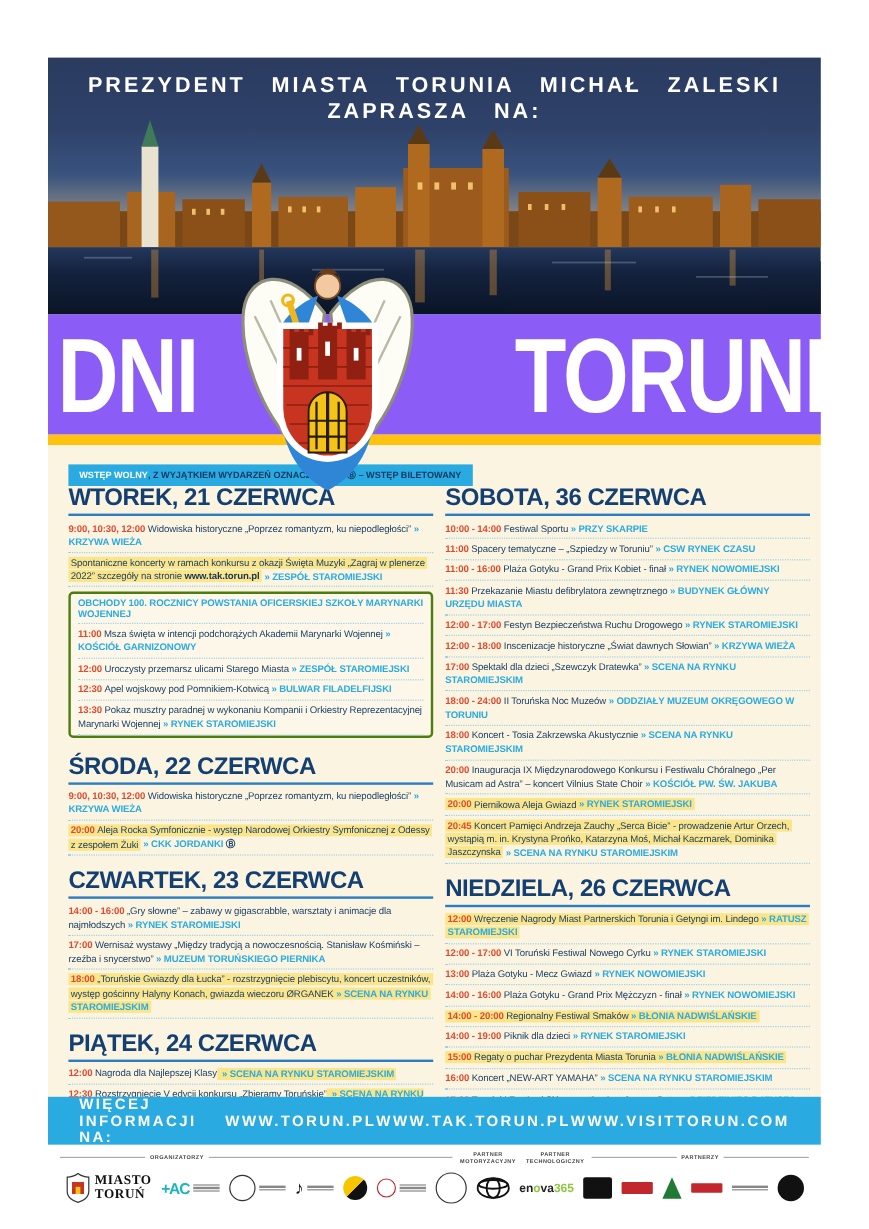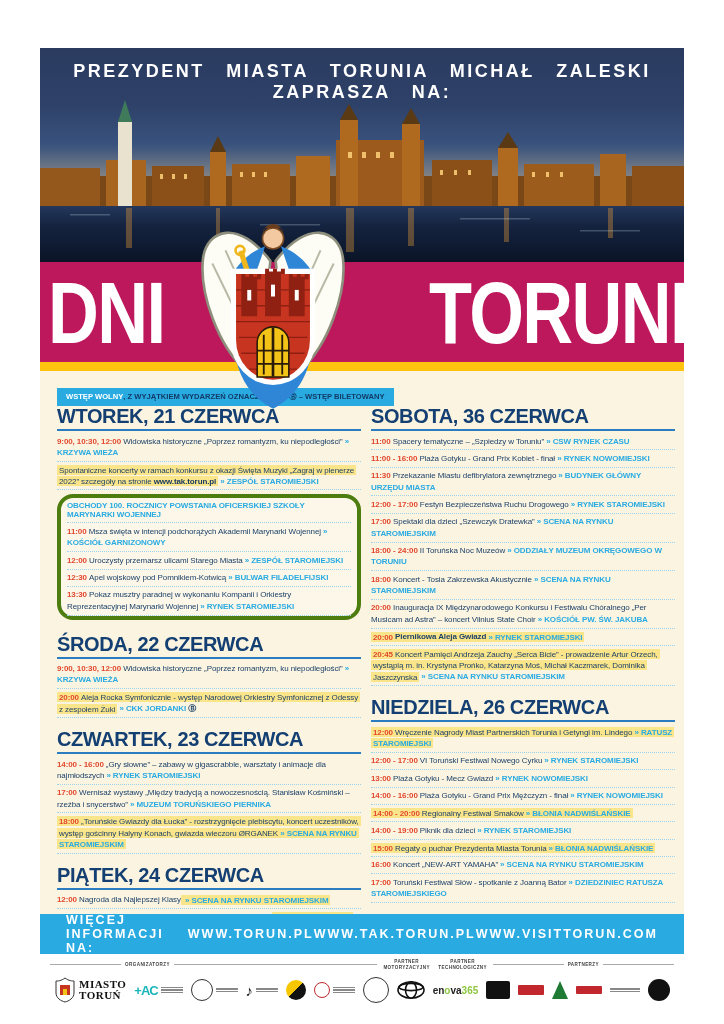--- a/index.html
+++ b/index.html
@@ -7,48 +7,48 @@
   .poster{position:absolute;left:40px;top:48px;width:644px;}
 
   
   .photo{position:relative;height:214px;overflow:hidden;
     background:linear-gradient(180deg,#2b3b60 0%,#2e4168 26%,#3a5581 48%,#5d7da6 66%,#93a3b4 74%,#c3a87c 79%,#16243e 79.5%,#0b1628 100%);}
   .topbar{position:absolute;top:0;left:0;right:0;padding:13px 0 0 0;text-align:center;
     color:#fff;font-weight:bold;font-size:18px;letter-spacing:2.5px;word-spacing:14px;z-index:3;}
   .photo svg{position:absolute;left:0;bottom:0;}
 
   
-  .band{position:relative;height:100px;background:#be185d;display:flex;align-items:center;justify-content:space-between;z-index:4;}
+  .band{position:relative;height:100px;background:#8b5cf6;display:flex;align-items:center;justify-content:space-between;z-index:4;}
   .big{color:#fff;font-weight:800;font-size:88px;line-height:95px;letter-spacing:-2px;transform:scaleX(.8);white-space:nowrap;}
   .big.l{transform-origin:left center;margin-left:8px;}
   .big.r{transform-origin:right center;margin-right:8px;}
   .crestbox{position:relative;width:158px;height:100px;flex:0 0 158px;}
   .crestbox svg{position:absolute;top:-46px;left:50%;transform:translateX(-50%);height:198px;z-index:6;}
   .goldline{height:9px;background:#ffc20e;}
 
   
   .sched{background:#fbf4e1;height:543px;padding:14px 9px 0 17px;box-sizing:border-box;overflow:hidden;}
   .cols{display:flex;gap:10px;}
   .col{flex:1 1 0;min-width:0;}
   .admission{display:inline-block;background:#29abe2;padding:4px 9px;font-size:7.6px;font-weight:bold;margin:2px 0 0 0;}
   .admission b{color:#fff;}
   .admission span{color:#123a66;}
   .dayh{margin:11px 0 2px 0;padding:0 0 2px 0;font-size:20px;font-weight:800;color:#133f72;
     letter-spacing:-.4px;border-bottom:2px solid #2b7cc0;line-height:1.05;}
   .col > .day:first-child .dayh{margin-top:0;}
   .ev{font-size:8px;line-height:1.42;color:#1c4169;padding:2.5px 0;border-bottom:1px dotted #9ed2ec;letter-spacing:-.1px;}
   .tm{color:#e2482e;font-weight:bold;}
   .tx{color:#1c4169;}
-  .tx.bd{font-weight:bold;margin-top:36px;}
+  .tx.bd{font-weight:normal;margin-top:36px;}
   .lk{font-weight:bold;color:#12355e;}
   .vn{color:#2aabe2;font-weight:bold;}
   .tk{color:#1c4169;font-weight:bold;}
   .hl{background:#fbe58a;box-decoration-break:clone;-webkit-box-decoration-break:clone;padding:.5px 2px;}
   .hlv{background:#fbe58a;padding:.5px 2px;}
-  .grp{border:4px solid #4d7c0f;border-radius:16px;padding:0 6px;margin:4px 0 14px 0;background:rgba(255,255,255,.25);}
+  .grp{border:2px solid #4d7c0f;border-radius:4px;padding:0 6px;margin:4px 0 14px 0;background:rgba(255,255,255,.25);}
   .grph{font-size:8px;font-weight:bold;color:#2aabe2;padding:3px 0;border-bottom:1px dotted #9ed2ec;letter-spacing:-.1px;}
 
   
   .infobar{height:40px;background:#29abe2;display:flex;align-items:center;justify-content:space-between;
     padding:0 26px;color:#fff;font-weight:bold;font-size:12.5px;letter-spacing:2px;}
 
   
   .footer{background:#fff;padding-top:5px;}
   .flabels{display:flex;align-items:center;gap:4px;padding:0 10px;}
   .fl{font-size:4.6px;font-weight:bold;color:#444;letter-spacing:.4px;text-align:center;line-height:1.2;}
@@ -234,24 +234,26 @@
           </section>
           <section class="day">
             <h2 class="dayh">PIĄTEK, 24 CZERWCA</h2>
             <div class="ev"><span><span class="tm">12:00 </span><span class="tx">Nagroda dla Najlepszej Klasy</span></span><span class="vn hlv"> » SCENA NA RYNKU STAROMIEJSKIM</span></div>
             <div class="ev"><span><span class="tm">12:30 </span><span class="tx">Rozstrzygnięcie V edycji konkursu „Zbieramy Toruńskie”</span></span><span class="vn hlv"> » SCENA NA RYNKU STAROMIEJSKIM</span></div>
           </section>
         </div>
       <div class="col" id="col-right">
           <section class="day">
             <h2 class="dayh">SOBOTA, 36 CZERWCA</h2>
+            <div class="ev"><span><span class="tm">10:00 - 14:00 </span><span class="tx">Festiwal Sportu</span></span><span class="vn"> » PRZY SKARPIE</span></div>
             <div class="ev"><span><span class="tm">11:00 </span><span class="tx">Spacery tematyczne – „Szpiedzy w Toruniu”</span></span><span class="vn"> » CSW RYNEK CZASU</span></div>
             <div class="ev"><span><span class="tm">11:00 - 16:00 </span><span class="tx">Plaża Gotyku - Grand Prix Kobiet - finał</span></span><span class="vn"> » RYNEK NOWOMIEJSKI</span></div>
             <div class="ev"><span><span class="tm">11:30 </span><span class="tx">Przekazanie Miastu defibrylatora zewnętrznego</span></span><span class="vn"> » BUDYNEK GŁÓWNY URZĘDU MIASTA</span></div>
             <div class="ev"><span><span class="tm">12:00 - 17:00 </span><span class="tx">Festyn Bezpieczeństwa Ruchu Drogowego</span></span><span class="vn"> » RYNEK STAROMIEJSKI</span></div>
+            <div class="ev"><span><span class="tm">12:00 - 18:00 </span><span class="tx">Inscenizacje historyczne „Świat dawnych Słowian”</span></span><span class="vn"> » KRZYWA WIEŻA</span></div>
             <div class="ev"><span><span class="tm">17:00 </span><span class="tx">Spektakl dla dzieci „Szewczyk Dratewka”</span></span><span class="vn"> » SCENA NA RYNKU STAROMIEJSKIM</span></div>
             <div class="ev"><span><span class="tm">18:00 - 24:00 </span><span class="tx">II Toruńska Noc Muzeów</span></span><span class="vn"> » ODDZIAŁY MUZEUM OKRĘGOWEGO W TORUNIU</span></div>
             <div class="ev"><span><span class="tm">18:00 </span><span class="tx">Koncert - Tosia Zakrzewska Akustycznie</span></span><span class="vn"> » SCENA NA RYNKU STAROMIEJSKIM</span></div>
             <div class="ev"><span><span class="tm">20:00 </span><span class="tx">Inauguracja IX Międzynarodowego Konkursu i Festiwalu Chóralnego „Per Musicam ad Astra” – koncert Vilnius State Choir</span></span><span class="vn"> » KOŚCIÓŁ PW. ŚW. JAKUBA</span></div>
             <div class="ev"><span class="hl"><span class="tm">20:00 </span><span class="tx bd">Piernikowa Aleja Gwiazd</span><span class="vn"> » RYNEK STAROMIEJSKI</span></span></div>
             <div class="ev"><span class="hl"><span class="tm">20:45 </span><span class="tx">Koncert Pamięci Andrzeja Zauchy „Serca Bicie” - prowadzenie Artur Orzech, wystąpią m. in. Krystyna Prońko, Katarzyna Moś, Michał Kaczmarek, Dominika Jaszczynska</span></span><span class="vn"> » SCENA NA RYNKU STAROMIEJSKIM</span></div>
           </section>
           <section class="day">
             <h2 class="dayh">NIEDZIELA, 26 CZERWCA</h2>
             <div class="ev"><span class="hl"><span class="tm">12:00 </span><span class="tx">Wręczenie Nagrody Miast Partnerskich Torunia i Getyngi im. Lindego</span><span class="vn"> » RATUSZ STAROMIEJSKI</span></span></div>

